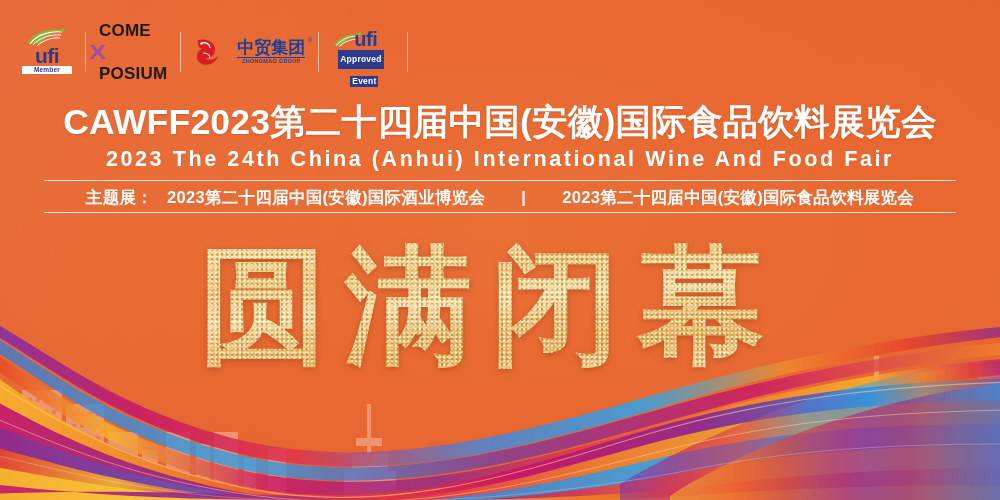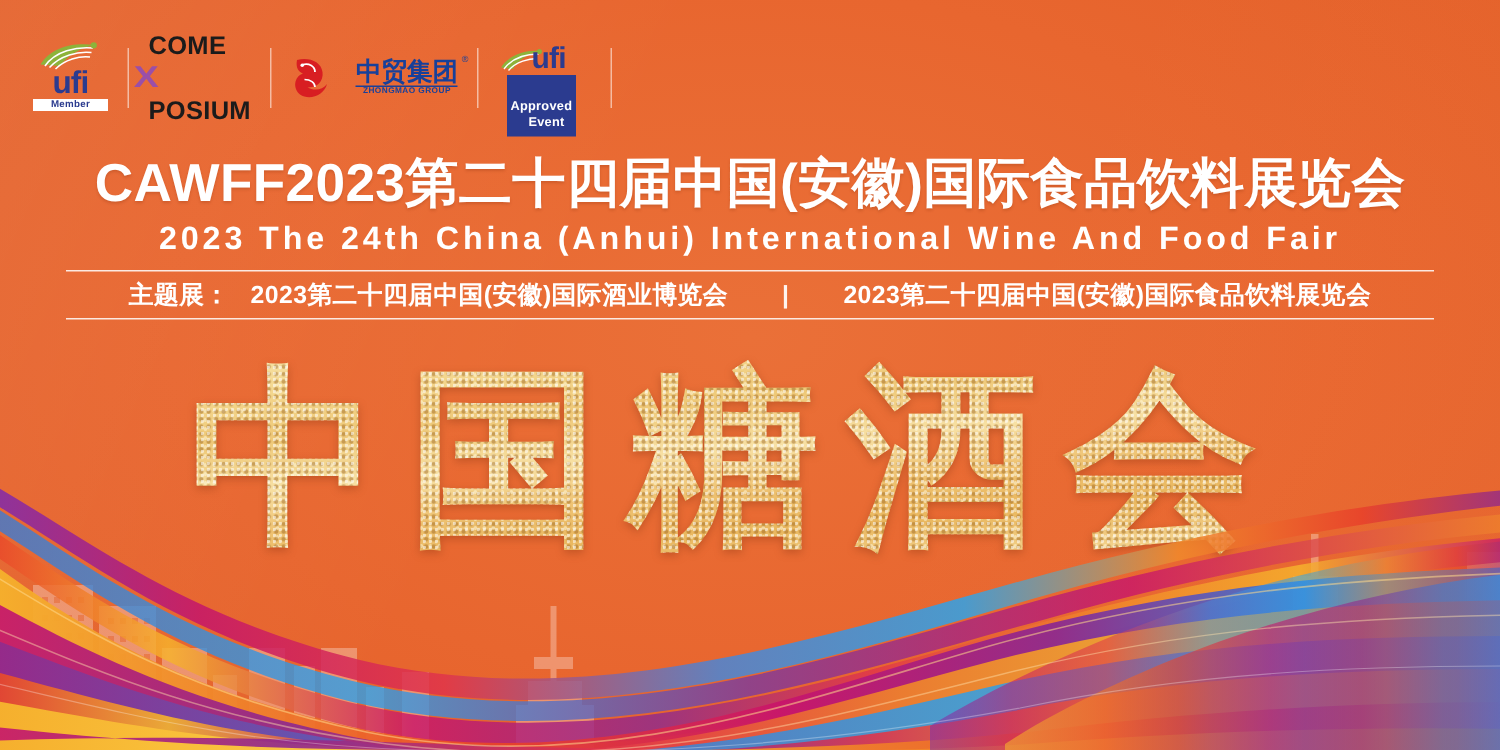--- a/index.html
+++ b/index.html
@@ -88,21 +88,21 @@
   .ufi-appr { width:62px; height:48px; position:relative; }
   .ufi-appr .wing2 { position:absolute; left:0px; top:4px; }
   .ufi-appr .ufi-txt2 {
     position:absolute; left:22px; top:1px;
     font-weight:bold; font-size:20px; color:#2b3b8f;
     letter-spacing:-.5px; line-height:20px;
   }
   .ufi-appr .ap {
     position:absolute; left:6px; top:22px;
     font-size:8.5px; font-weight:bold; color:#fff;
-    background:#2b3b8f; padding:15px 2px; line-height:11px;
+    background:#2b3b8f; padding:4px 2px; line-height:11px;
     letter-spacing:.2px;
   }
   .ufi-appr .ev {
     position:absolute; left:18px; top:48px;
     font-size:8.5px; font-weight:bold; color:#fff;
     background:#2b3b8f; padding:0 2px; line-height:11px;
     letter-spacing:.2px;
   }
 
   
@@ -286,21 +286,21 @@
   <div class="theme-band">
     <div class="theme-row">
       <span>主题展：</span>
       <span>2023第二十四届中国(安徽)国际酒业博览会</span>
       <span class="theme-div">|</span>
       <span>2023第二十四届中国(安徽)国际食品饮料展览会</span>
     </div>
   </div>
 
   <div class="gold-wrap">
-    <span class="gold">中国糖酒会</span>
+    <span class="gold">圆满闭幕</span>
   </div>
 
   <svg class="skyline" viewBox="0 0 1000 190" preserveAspectRatio="none">
     <g fill="#ffffff">
 
       <rect x="978" y="58" width="22" height="132"></rect>
       <rect x="958" y="96" width="16" height="94"></rect>
       <rect x="938" y="112" width="16" height="78"></rect>
       <rect x="916" y="86" width="18" height="104"></rect>
       <rect x="898" y="120" width="14" height="70"></rect>

